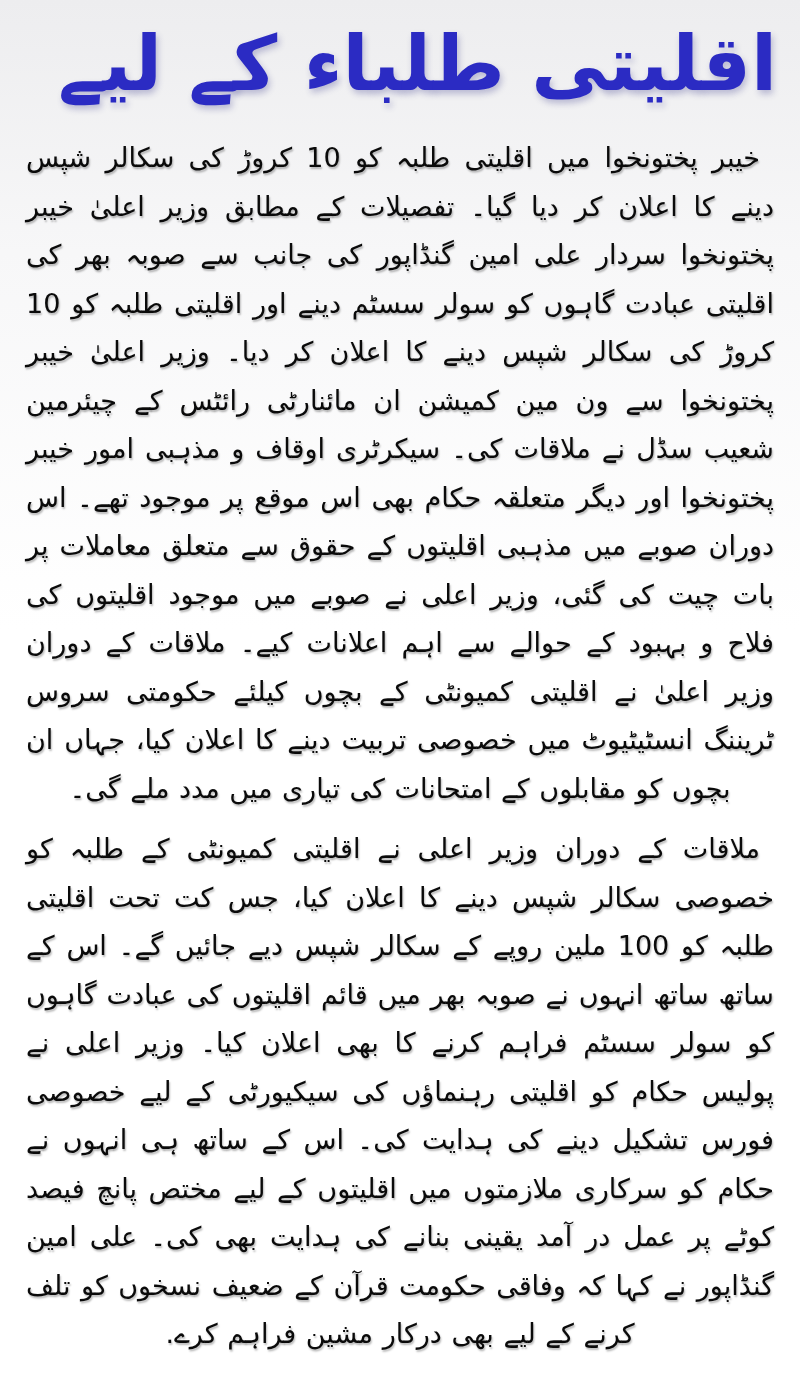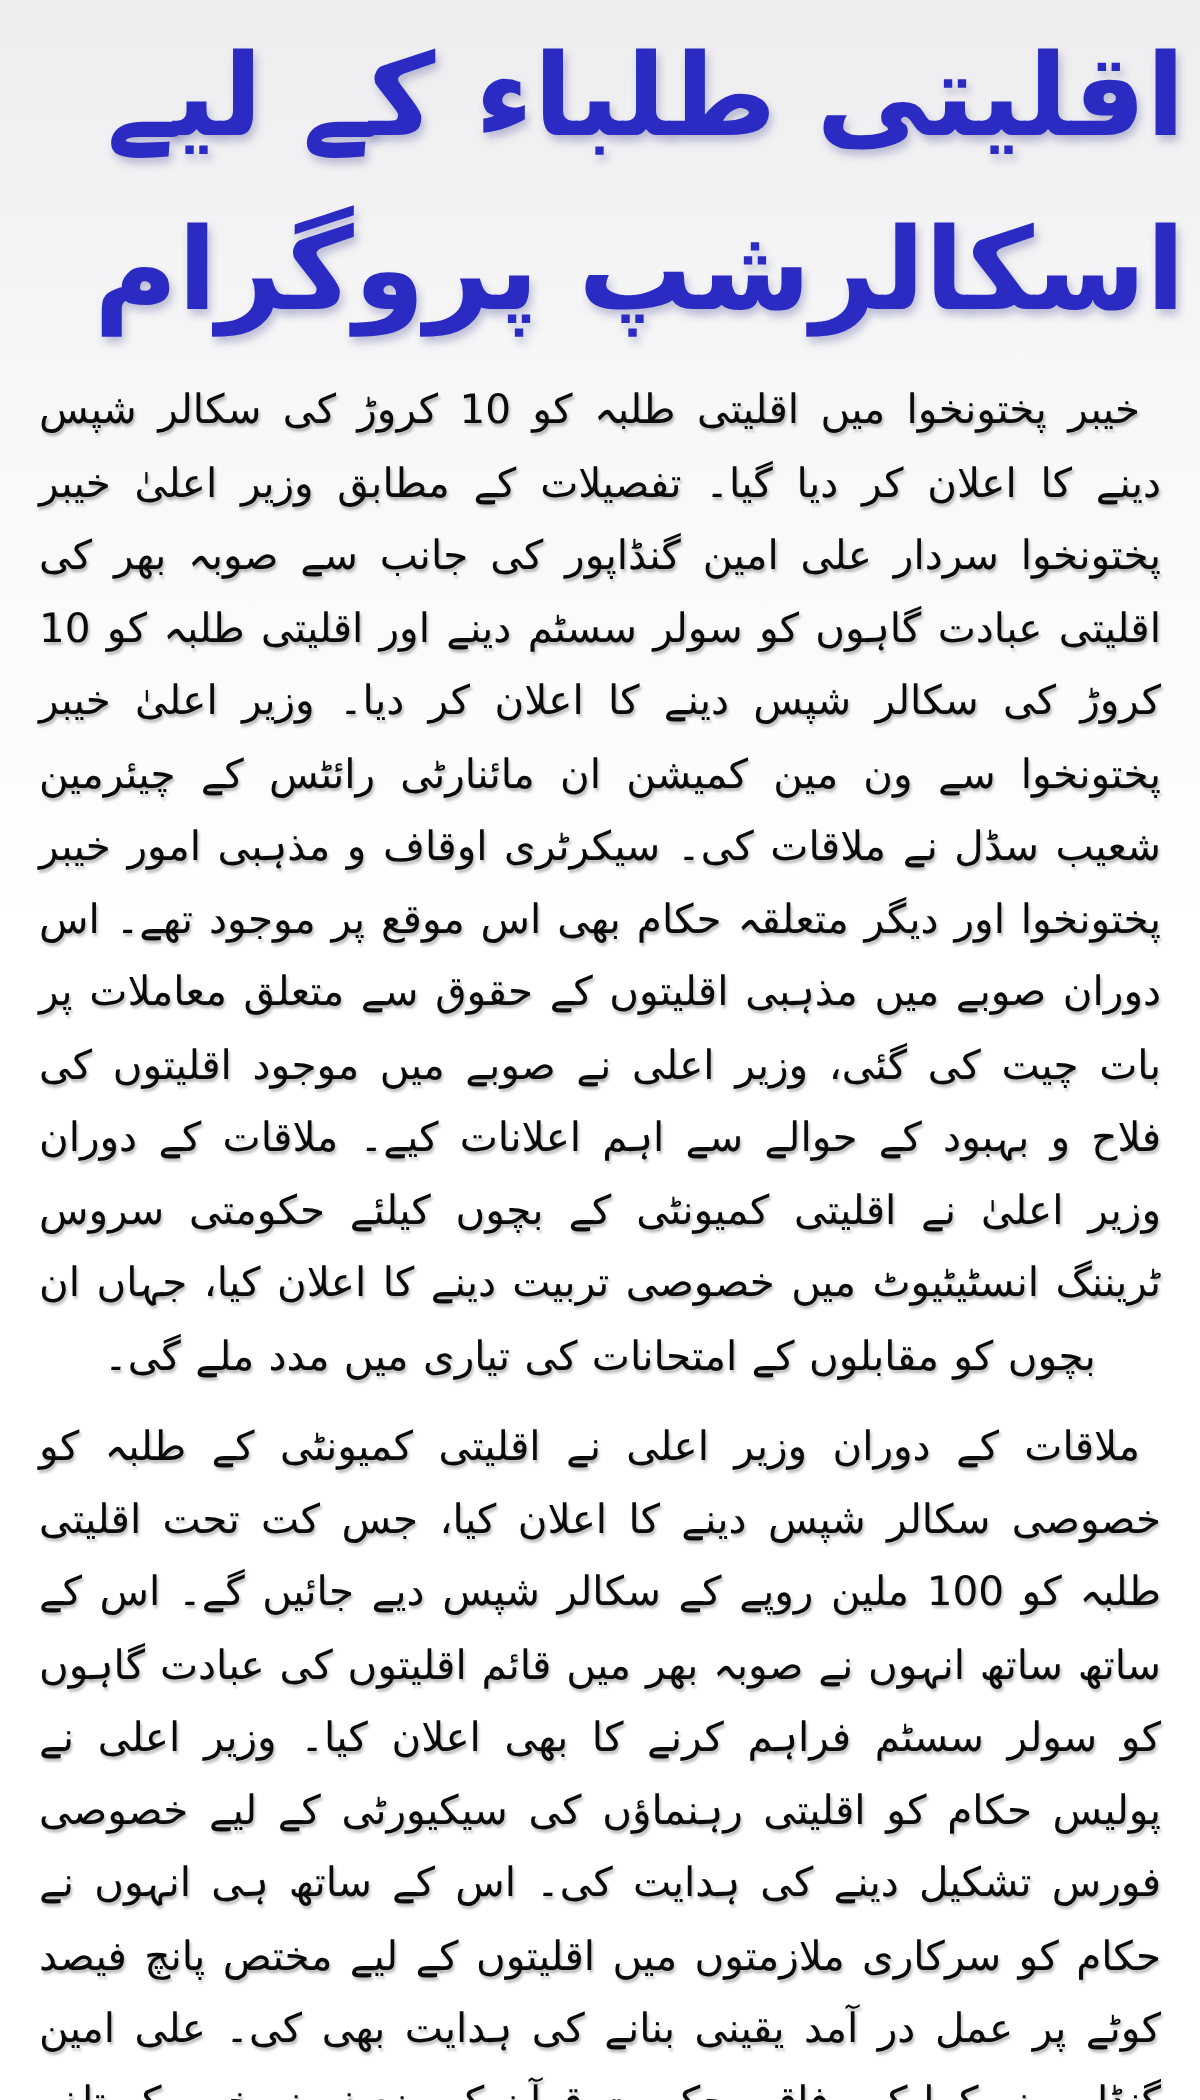--- a/index.html
+++ b/index.html
@@ -14,21 +14,21 @@
     font-family: "DejaVu Sans", sans-serif;
   }
   .page {
     width: 800px;
     height: 1400px;
     overflow: hidden;
     direction: rtl;
     box-sizing: border-box;
   }
   .headline {
-    padding: 6px 10px 0 10px;
+    padding: 6px 23px 0 10px;
     text-align: right;
     color: #2b2bc3;
     font-weight: bold;
     font-size: 76px;
     line-height: 116px;
     letter-spacing: -1px;
     text-shadow: 2px 4px 6px rgba(60, 60, 140, 0.30);
     white-space: nowrap;
   }
   .headline .headline-line {
@@ -50,21 +50,20 @@
     word-spacing: 1px;
   }
 </style>
 </head>
 <body>
 
 <div class="page">
 
   <header class="headline">
     <span class="headline-line">اقلیتی طلباء کے لیے</span>
-    <span class="headline-line">اسکالرشپ پروگرام</span>
   </header>
 
   <main class="article-body">
     <p>خیبر پختونخوا میں اقلیتی طلبہ کو 10 کروڑ کی سکالر شپس دینے کا اعلان کر دیا گیا۔ تفصیلات کے مطابق وزیر اعلیٰ خیبر پختونخوا سردار علی امین گنڈاپور کی جانب سے صوبہ بھر کی اقلیتی عبادت گاہوں کو سولر سسٹم دینے اور اقلیتی طلبہ کو 10 کروڑ کی سکالر شپس دینے کا اعلان کر دیا۔ وزیر اعلیٰ خیبر پختونخوا سے ون مین کمیشن ان مائنارٹی رائٹس کے چیئرمین شعیب سڈل نے ملاقات کی۔ سیکرٹری اوقاف و مذہبی امور خیبر پختونخوا اور دیگر متعلقہ حکام بھی اس موقع پر موجود تھے۔ اس دوران صوبے میں مذہبی اقلیتوں کے حقوق سے متعلق معاملات پر بات چیت کی گئی، وزیر اعلی نے صوبے میں موجود اقلیتوں کی فلاح و بہبود کے حوالے سے اہم اعلانات کیے۔ ملاقات کے دوران وزیر اعلیٰ نے اقلیتی کمیونٹی کے بچوں کیلئے حکومتی سروس ٹریننگ انسٹیٹیوٹ میں خصوصی تربیت دینے کا اعلان کیا، جہاں ان بچوں کو مقابلوں کے امتحانات کی تیاری میں مدد ملے گی۔</p>
     <p>ملاقات کے دوران وزیر اعلی نے اقلیتی کمیونٹی کے طلبہ کو خصوصی سکالر شپس دینے کا اعلان کیا، جس کت تحت اقلیتی طلبہ کو 100 ملین روپے کے سکالر شپس دیے جائیں گے۔ اس کے ساتھ ساتھ انہوں نے صوبہ بھر میں قائم اقلیتوں کی عبادت گاہوں کو سولر سسٹم فراہم کرنے کا بھی اعلان کیا۔ وزیر اعلی نے پولیس حکام کو اقلیتی رہنماؤں کی سیکیورٹی کے لیے خصوصی فورس تشکیل دینے کی ہدایت کی۔ اس کے ساتھ ہی انہوں نے حکام کو سرکاری ملازمتوں میں اقلیتوں کے لیے مختص پانچ فیصد کوٹے پر عمل در آمد یقینی بنانے کی ہدایت بھی کی۔ علی امین گنڈاپور نے کہا کہ وفاقی حکومت قرآن کے ضعیف نسخوں کو تلف کرنے کے لیے بھی درکار مشین فراہم کرے.</p>
 
   </main>
 
 </div>
 

